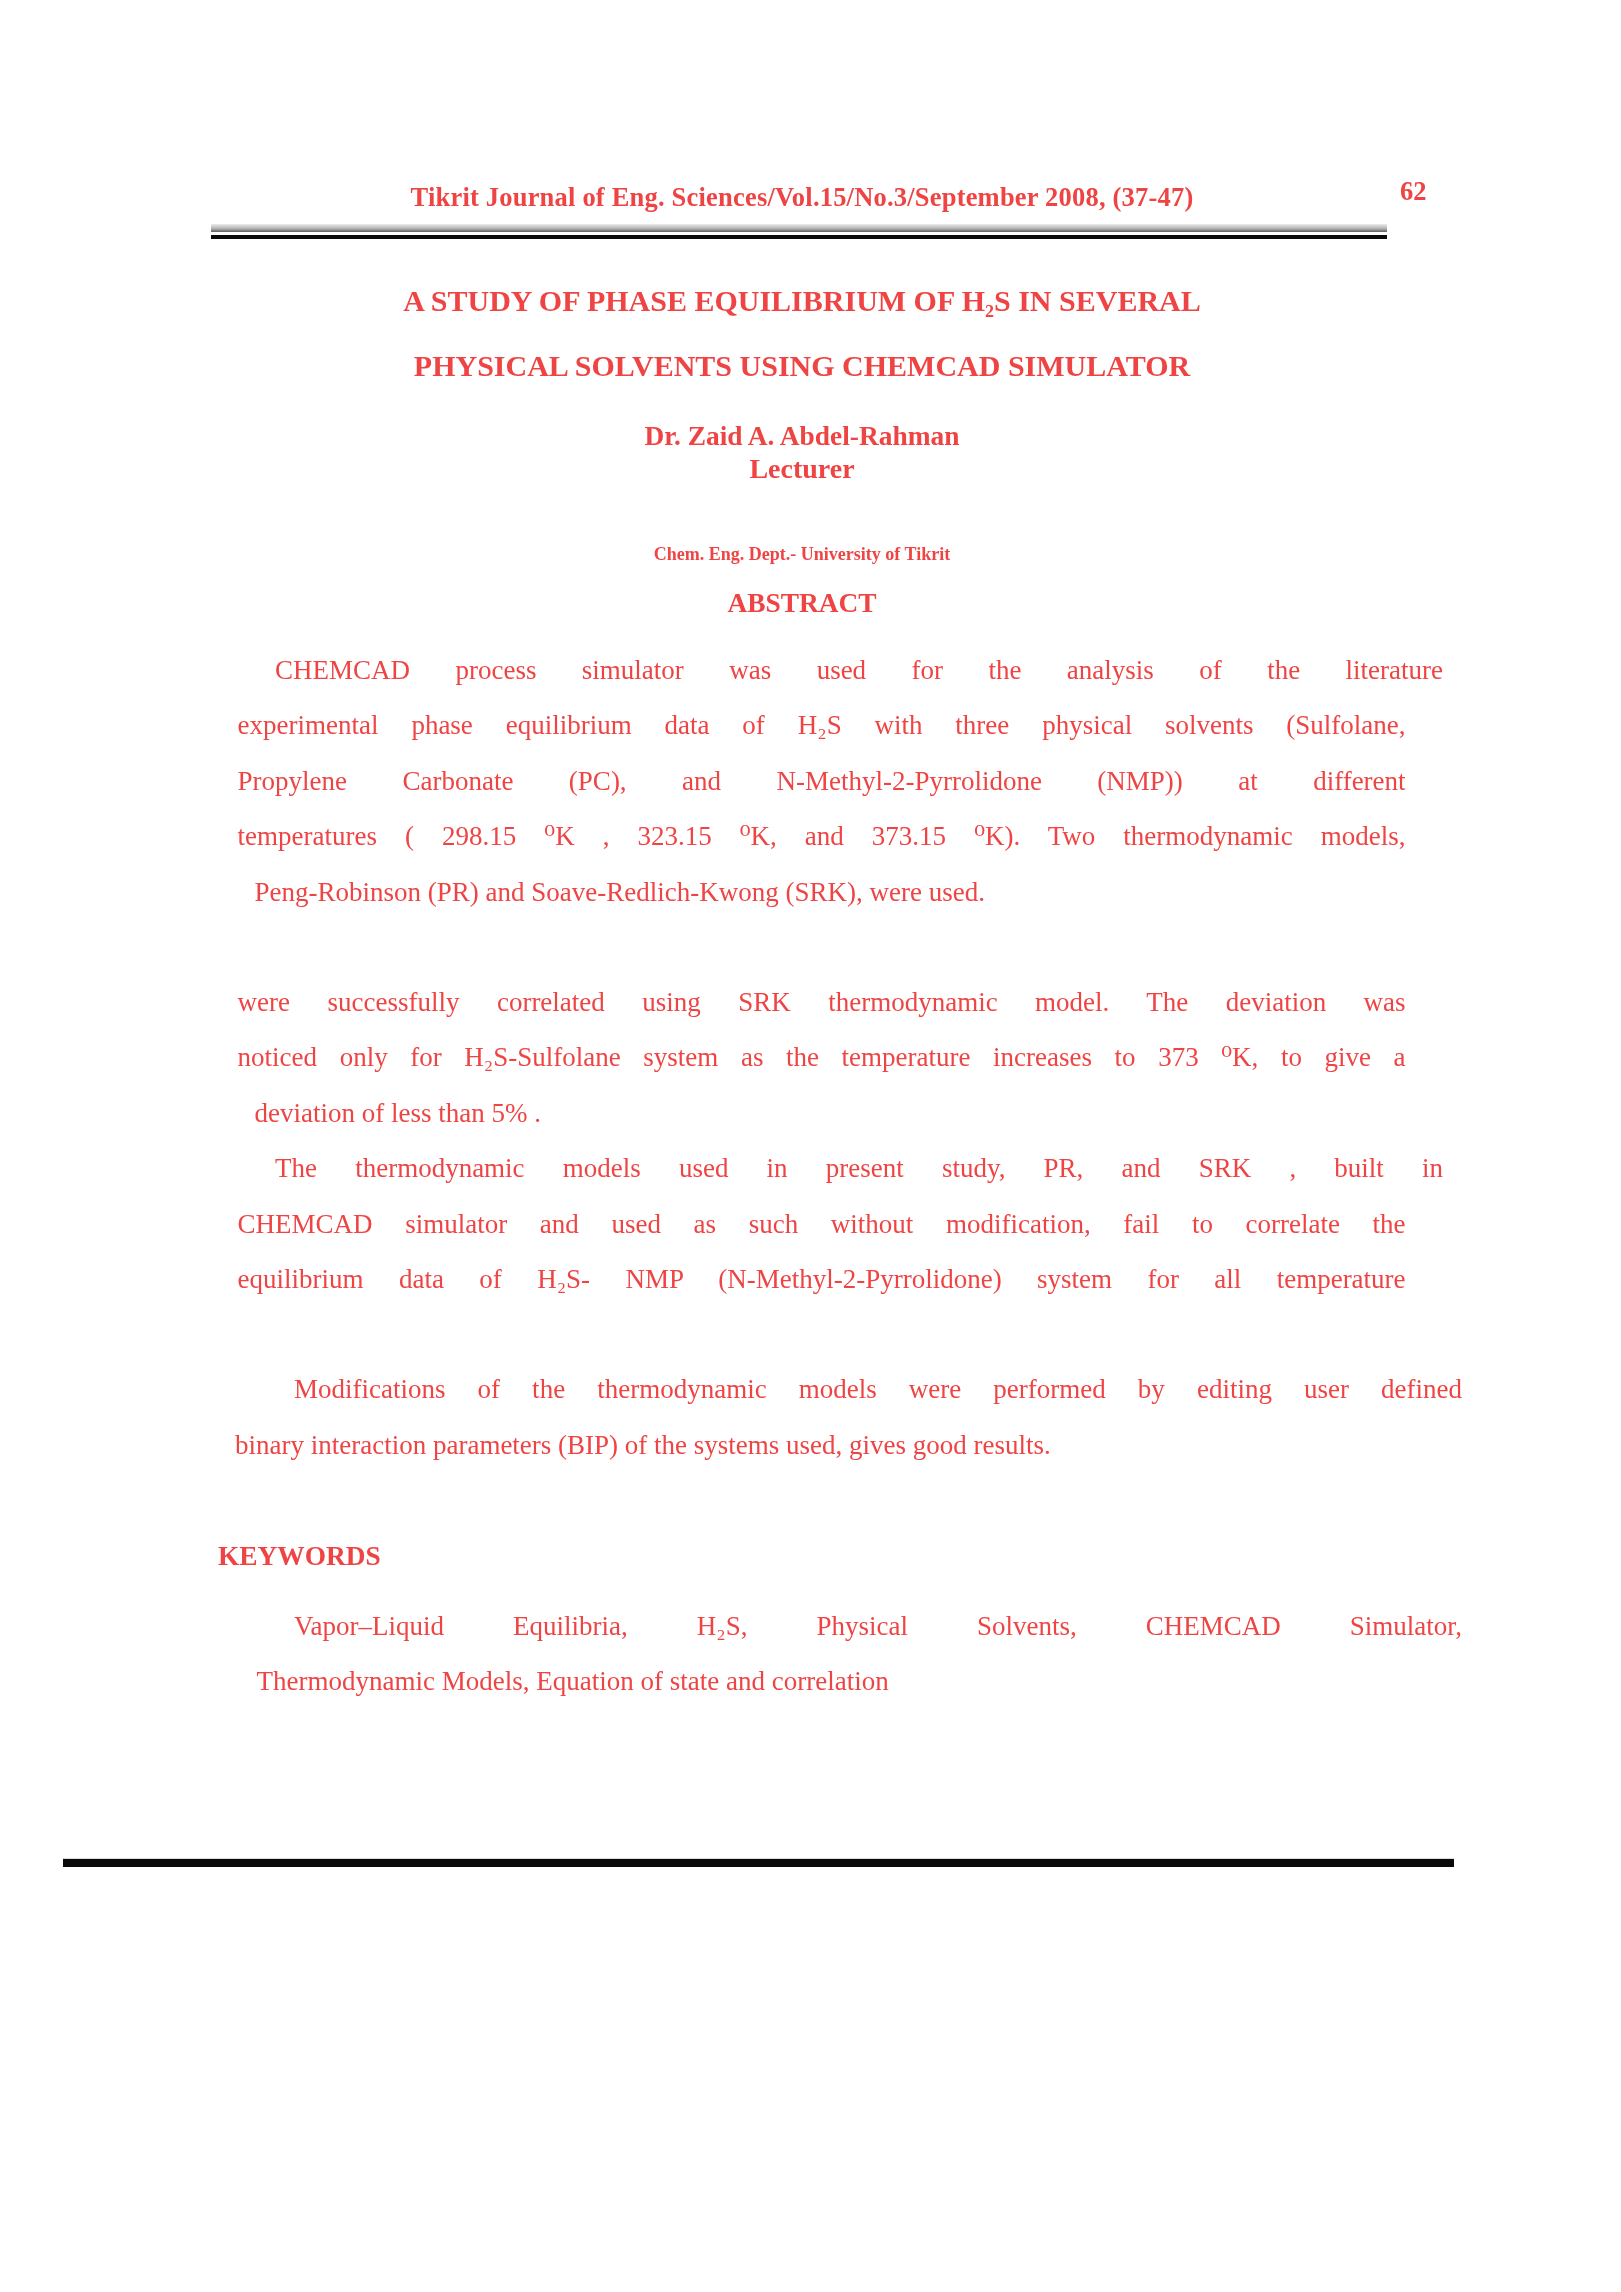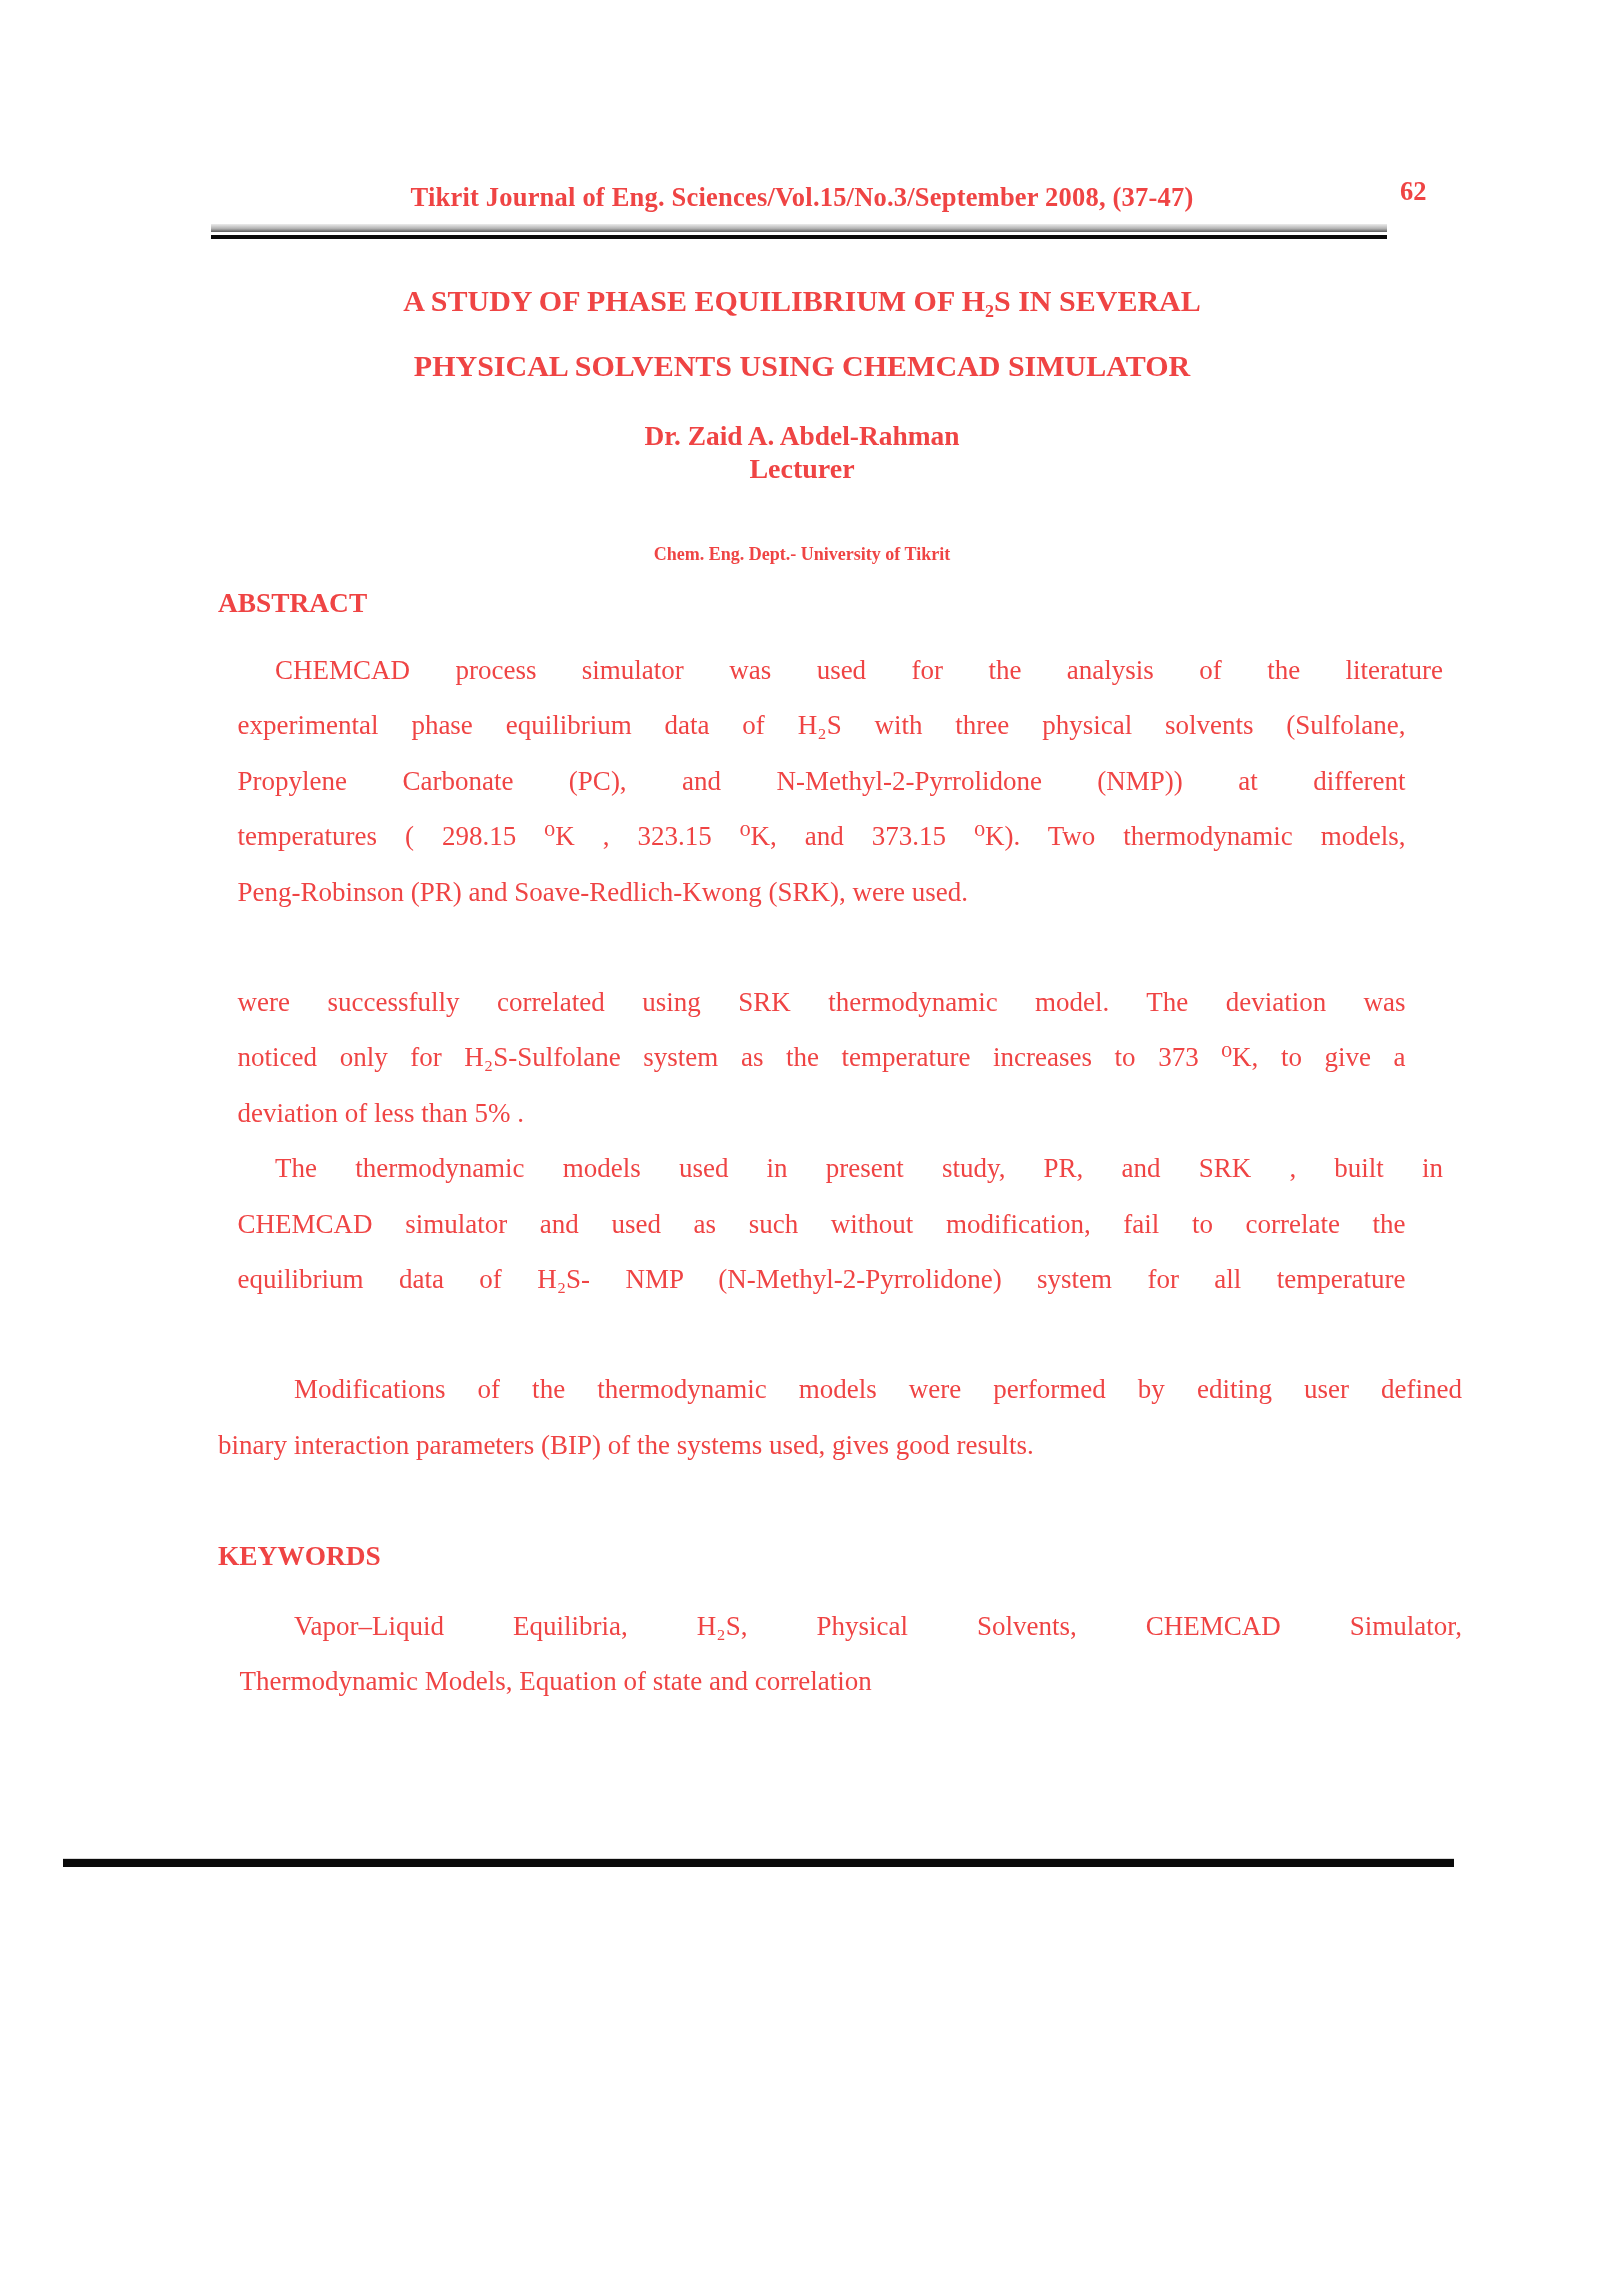--- a/index.html
+++ b/index.html
@@ -23,31 +23,31 @@
   .rule .gap{height:2.9px;background:#ffffff;}
   .rule .black{height:3.9px;background:#0a0a0a;}
 
   .title1{top:284px;font-size:30px;font-weight:bold;}
   .title2{top:349px;font-size:30px;font-weight:bold;}
   .author{top:421px;font-size:27.4px;font-weight:bold;}
   .role{top:453px;font-size:28px;font-weight:bold;}
   .affil{top:544px;font-size:18px;font-weight:bold;}
 
   .sec-head{font-size:27.4px;font-weight:bold;text-align:left;}
-  .abstract-head{top:588px;}
+  .abstract-head{top:588px;text-align:center;}
   .keywords-head{top:1541px;}
 
   .bl{
     height:56px;
     font-size:27px;
     line-height:56px;
     white-space:nowrap;
   }
   .jline{text-align:justify;text-align-last:justify;white-space:normal;}
-  .lline{text-align:left;}
+  .lline{text-align:left;margin-left:17px;}
   .off20{padding-left:19.6px;}
   .first{padding-left:57px;}
   .p4first{padding-left:76px;}
   .kwfirst{padding-left:76px;}
   .kwline{padding-left:21.6px;}
 
   .footer-rule{top:1858px;left:63px;width:1391px;height:7.8px;background:#0a0a0a;border-top:1px solid #d8d8d8;}
 </style>
 </head>
 <body>

